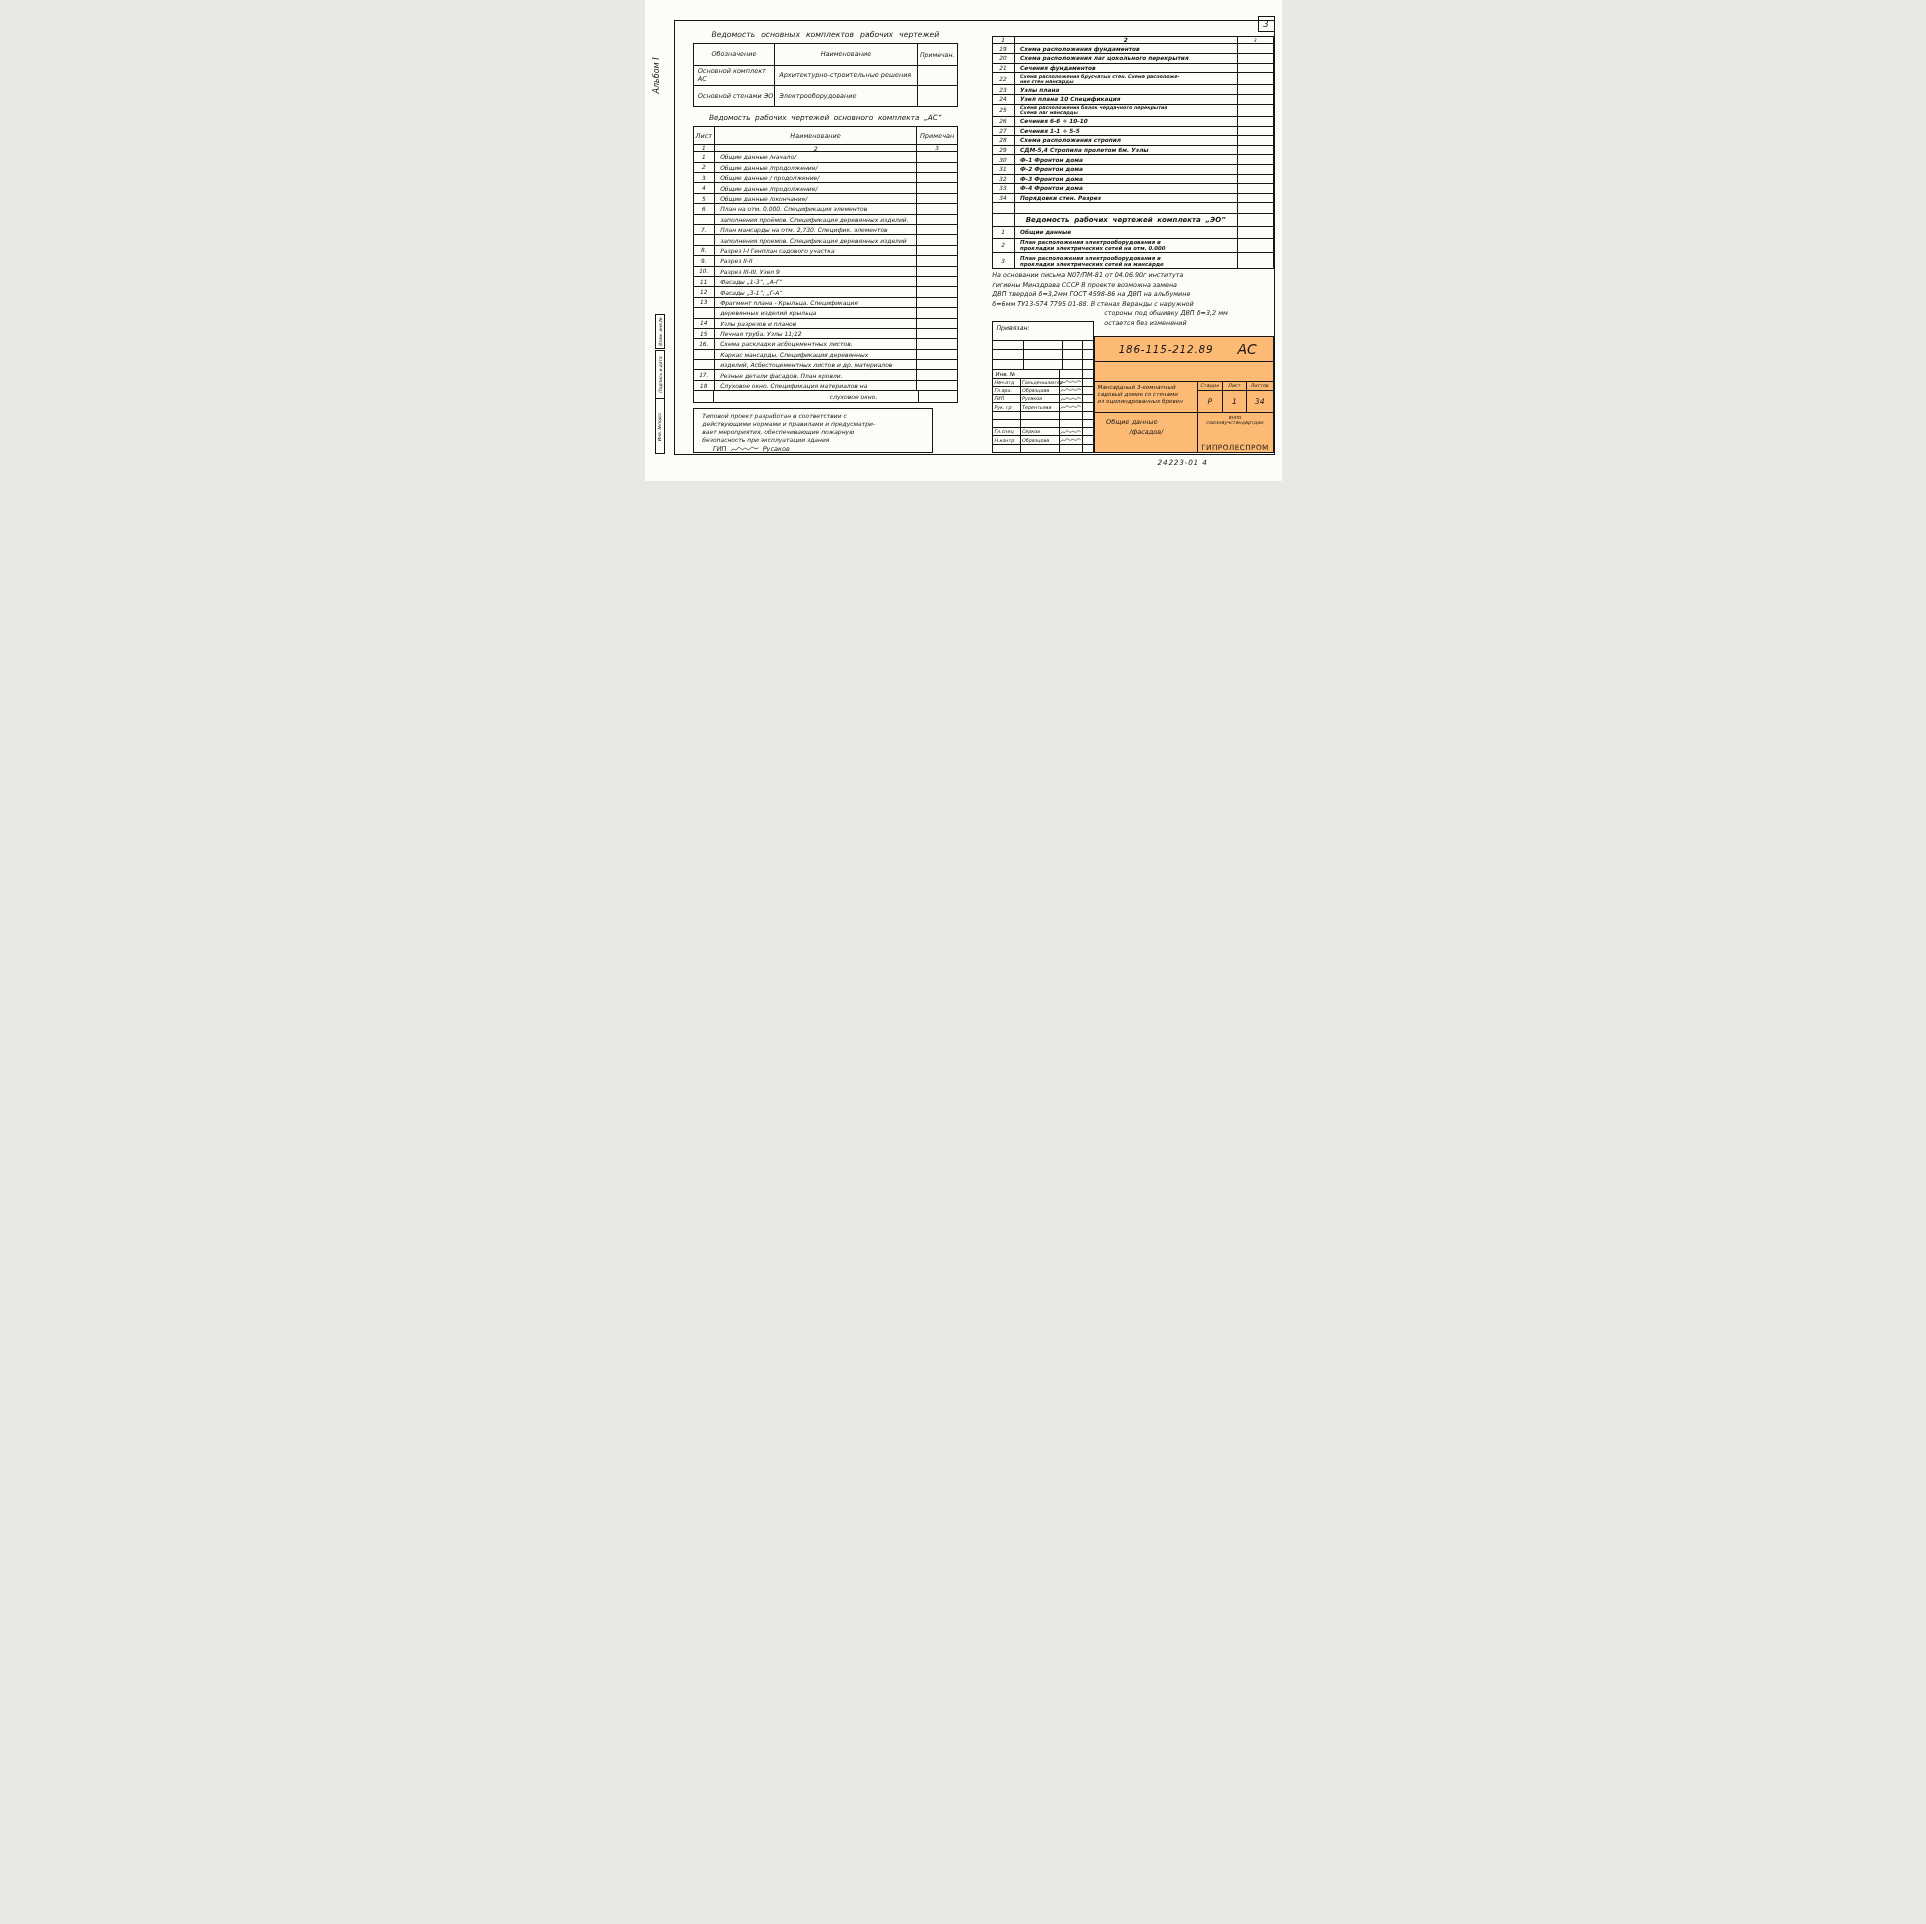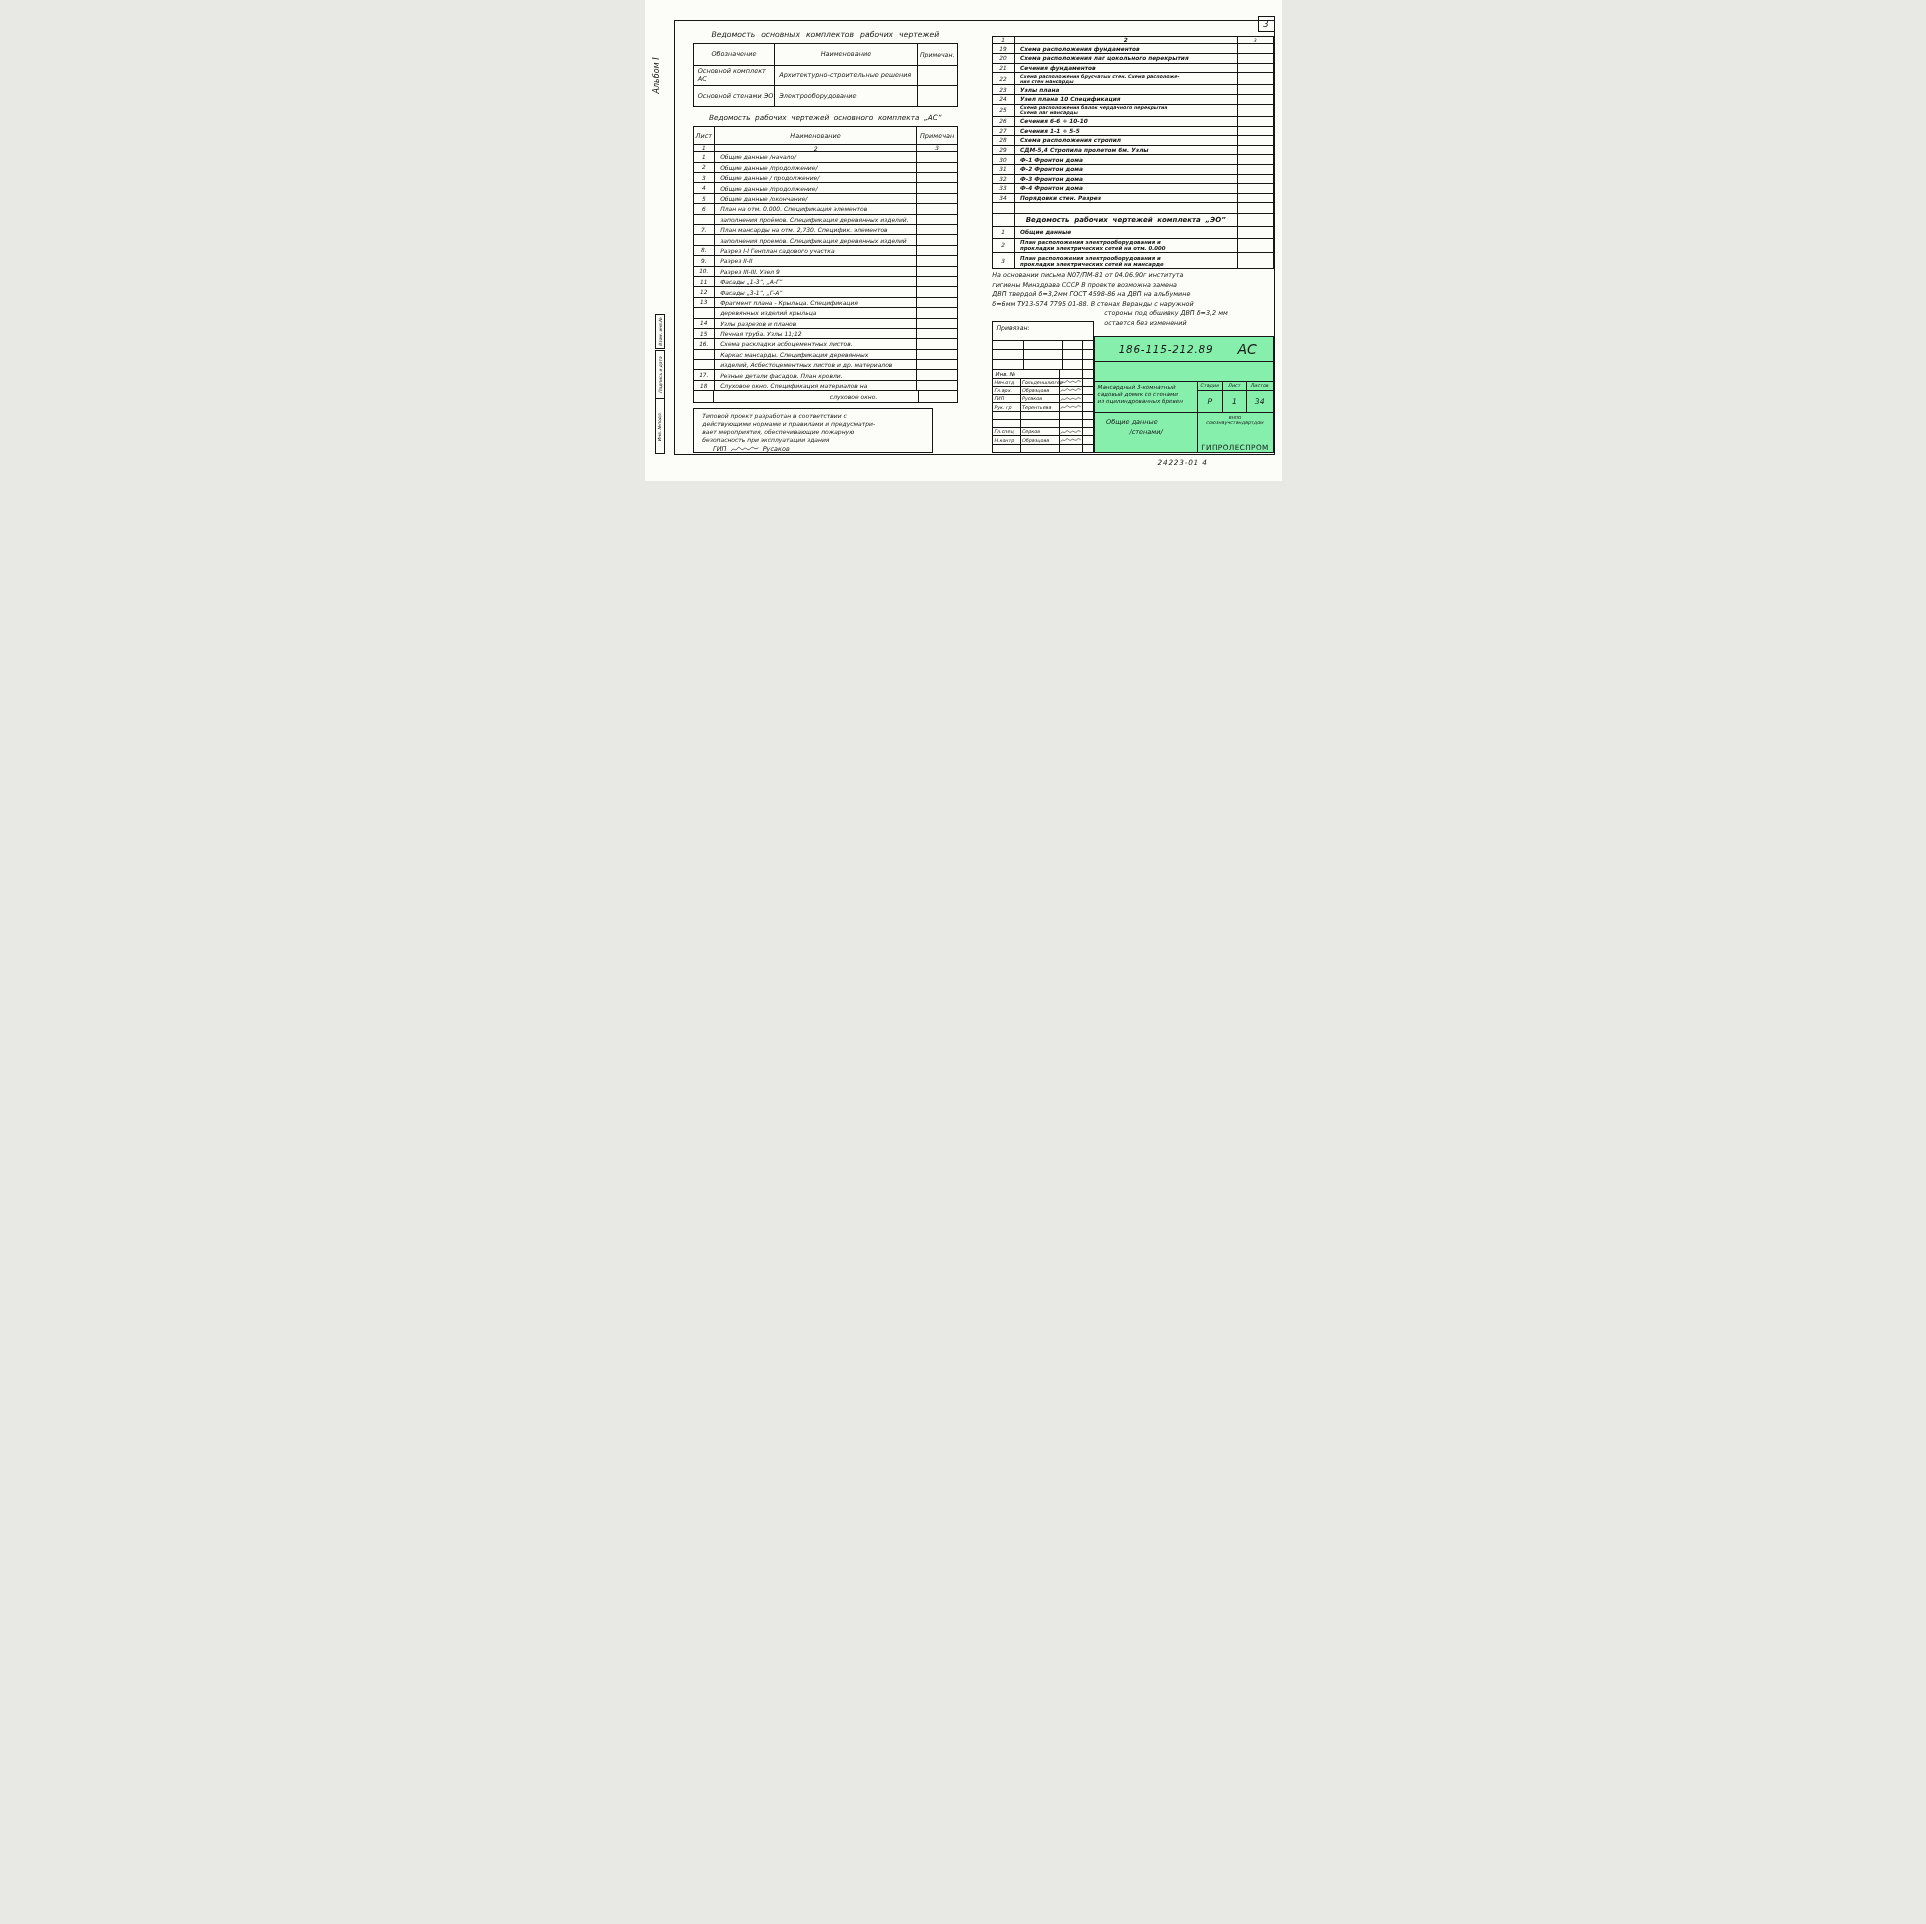--- a/index.html
+++ b/index.html
@@ -77,21 +77,21 @@
   .sigrows { flex:1; display:flex; flex-direction:column; }
   .sigrow { flex:1; display:flex; border-bottom:0.5px solid #161616; }
   .sigrow:last-child { border-bottom:none; }
   .sigrow .sc { border-right:0.5px solid #161616; display:flex; align-items:center; overflow:visible; }
   .sigrow .sc:last-child { border-right:none; }
   .sc.s1 { width:28px; font-size:4.8px; padding-left:1.9px; }
   .sc.s2 { width:39px; font-size:4.8px; padding-left:1.5px; white-space:nowrap; }
   .sc.s3 { width:23px; }
   .sc.s4 { flex:1; }
   .tb-right { position:absolute; left:102px; top:315px; width:180px; height:117px; border:1px solid #161616;
-              display:flex; flex-direction:column; background:#86efac; }
+              display:flex; flex-direction:column; background:#fdba74; }
   .docrow { height:26px; border-bottom:1px solid #161616; display:flex; align-items:center; }
   .docnum { flex:1; text-align:center; font-size:10.4px; letter-spacing:0.8px; }
   .doccode { width:35px; font-size:14px; }
   .gaprow { height:21px; border-bottom:0.8px solid #161616; }
   .projrow { height:32px; border-bottom:0.8px solid #161616; display:flex; }
   .projcell { width:103px; border-right:0.8px solid #161616; padding:2.3px 0 0 3.1px; }
   .projcell div { font-size:5.6px; line-height:6.7px; white-space:nowrap; }
   .stagewrap { flex:1; display:flex; flex-direction:column; }
   .stagehead { height:8.5px; display:flex; border-bottom:0.6px solid #161616; }
   .stagehead div { border-right:0.6px solid #161616; display:flex; align-items:center; justify-content:center; font-size:4.8px; }
@@ -617,21 +617,21 @@
             <div class="stagevals">
               <div class="sg1">Р</div>
               <div class="sg2">1</div>
               <div class="sg3">34</div>
             </div>
           </div>
         </div>
         <div class="botrow">
           <div class="sheettitle">
             <div>Общие данные</div>
-            <div class="st2">/стенами/</div>
+            <div class="st2">/фасадов/</div>
           </div>
           <div class="orgcell">
             <div class="org1">ВНПО</div>
             <div class="org2">союзнаучстандартдом</div>
             <div class="org3">ГИПРОЛЕСПРОМ</div>
           </div>
         </div>
       </div>
 
     </div>

